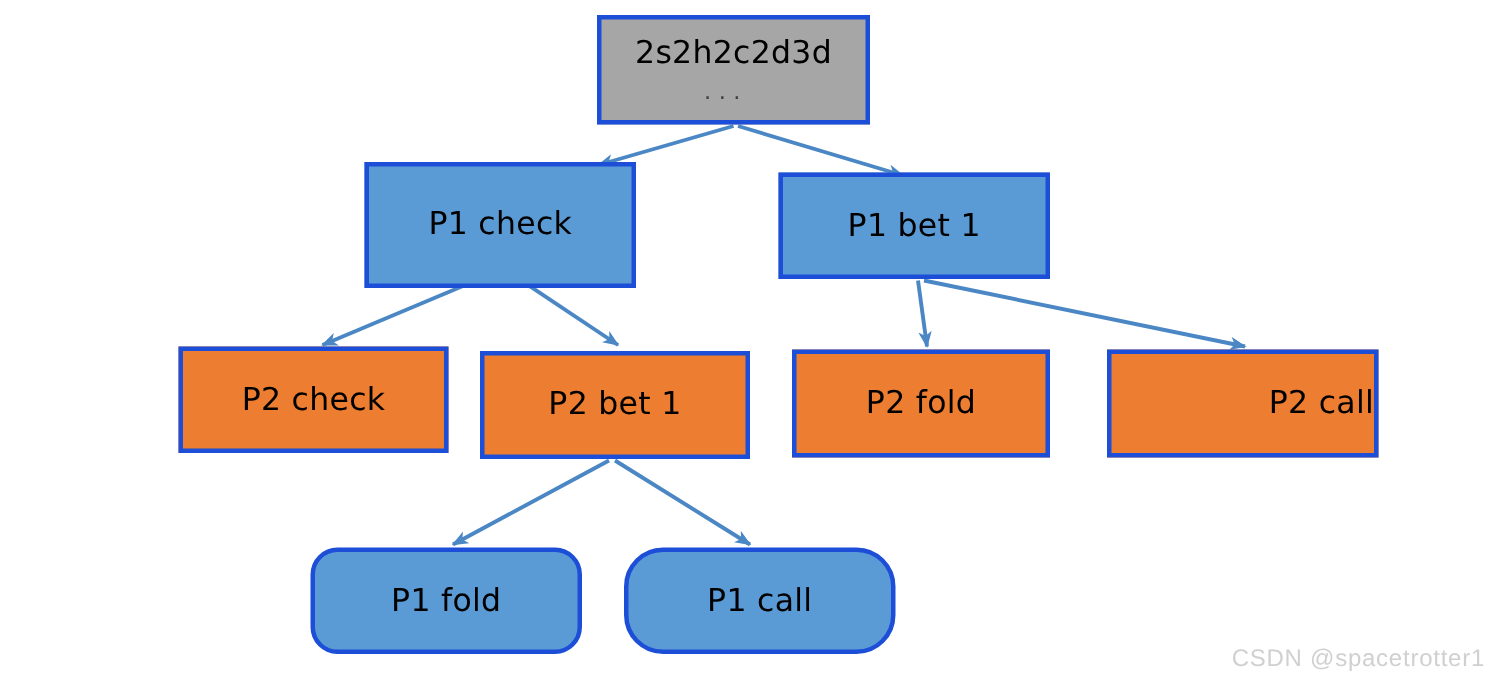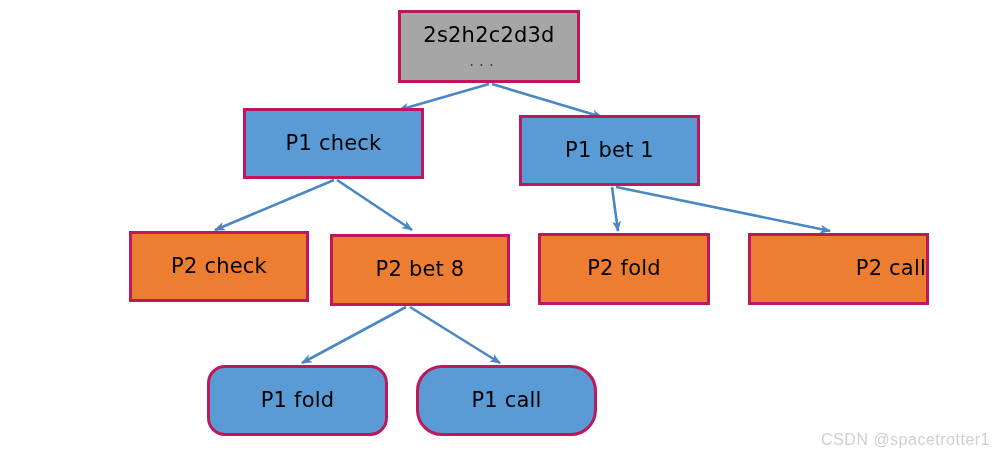--- a/index.html
+++ b/index.html
@@ -21,33 +21,33 @@
     position: absolute;
     left: 0;
     top: 0;
     width: 1004px;
     height: 461px;
     pointer-events: none;
   }
   .node {
     position: absolute;
     box-sizing: border-box;
-    border: 3px solid #be185d;
+    border: 3px solid #1d4ed8;
     display: flex;
     flex-direction: column;
     align-items: center;
     justify-content: center;
     color: #000000;
     font-size: 21px;
     line-height: 1.1;
     letter-spacing: 0.2px;
     white-space: nowrap;
   }
   .node.fill-blue   { background: #5B9BD5; }
-  .node.fill-orange { background: #ED7D31; margin-left: 10px; }
+  .node.fill-orange { background: #ED7D31; }
   .node.fill-gray   { background: #A6A6A6; }
   .node .label { display: block; }
   .node .sublabel {
     display: block;
     font-size: 15px;
     letter-spacing: 5px;
     margin-top: 6px;
     margin-right: 10px;
     color: #404040;
   }
@@ -83,31 +83,31 @@
         <line x1="406" y1="307" x2="302" y2="363" marker-end="url(#arrowhead)"></line>
         <line x1="410" y1="307" x2="500" y2="363" marker-end="url(#arrowhead)"></line>
       </g>
   </svg>
 
   <div id="node-layer">
       <div class="node fill-gray" style="left: 398px; top: 10px; width: 182px; height: 73px;">
         <span class="label">2s2h2c2d3d</span>
         <span class="sublabel">...</span>
       </div>
-      <div class="node fill-blue" style="left: 243px; top: 108px; width: 181px; height: 71px;">
+      <div class="node fill-blue" style="left: 243px; top: 108px; width: 181px; height: 84px;">
         <span class="label">P1 check</span>
       </div>
       <div class="node fill-blue" style="left: 519px; top: 115px; width: 181px; height: 71px;">
         <span class="label">P1 bet 1</span>
       </div>
       <div class="node fill-orange" style="left: 119px; top: 231px; width: 180px; height: 71px;">
         <span class="label">P2 check</span>
       </div>
       <div class="node fill-orange" style="left: 320px; top: 234px; width: 180px; height: 72px;">
-        <span class="label">P2 bet 8</span>
+        <span class="label">P2 bet 1</span>
       </div>
       <div class="node fill-orange" style="left: 528px; top: 233px; width: 172px; height: 72px;">
         <span class="label">P2 fold</span>
       </div>
       <div class="node fill-orange" style="left: 738px; top: 233px; width: 181px; height: 72px; align-items: flex-end;">
         <span class="label">P2 call</span>
       </div>
       <div class="node fill-blue" style="left: 207px; top: 365px; width: 181px; height: 71px; border-radius: 18px;">
         <span class="label">P1 fold</span>
       </div>

